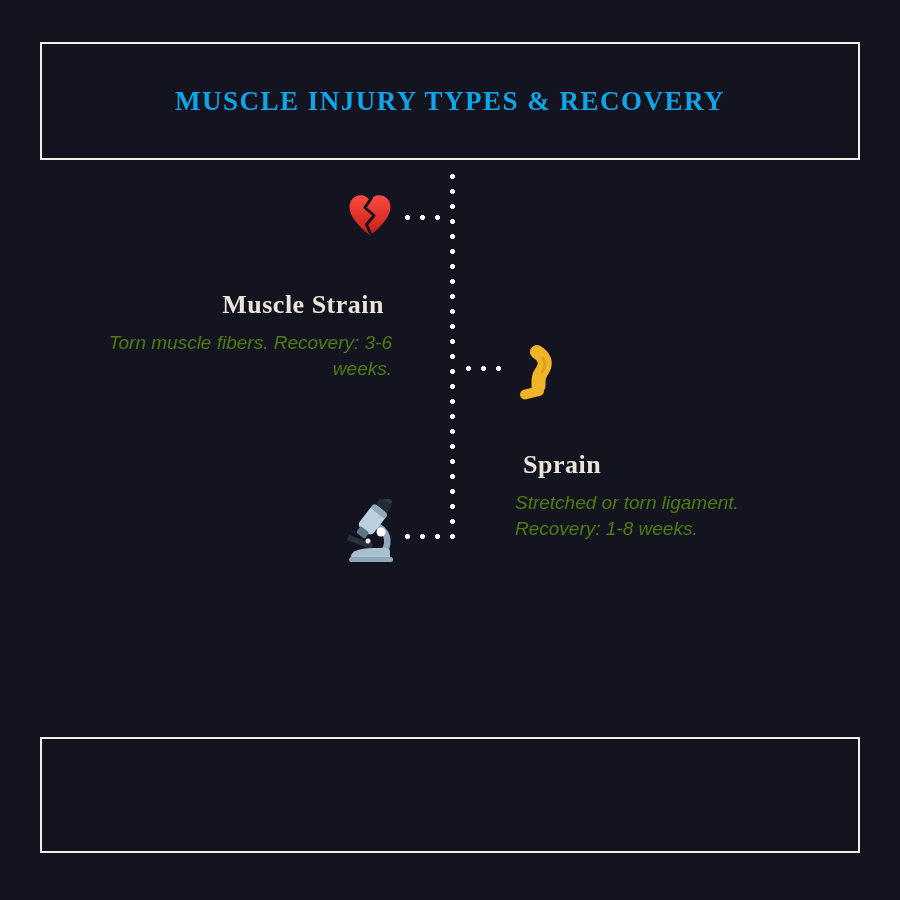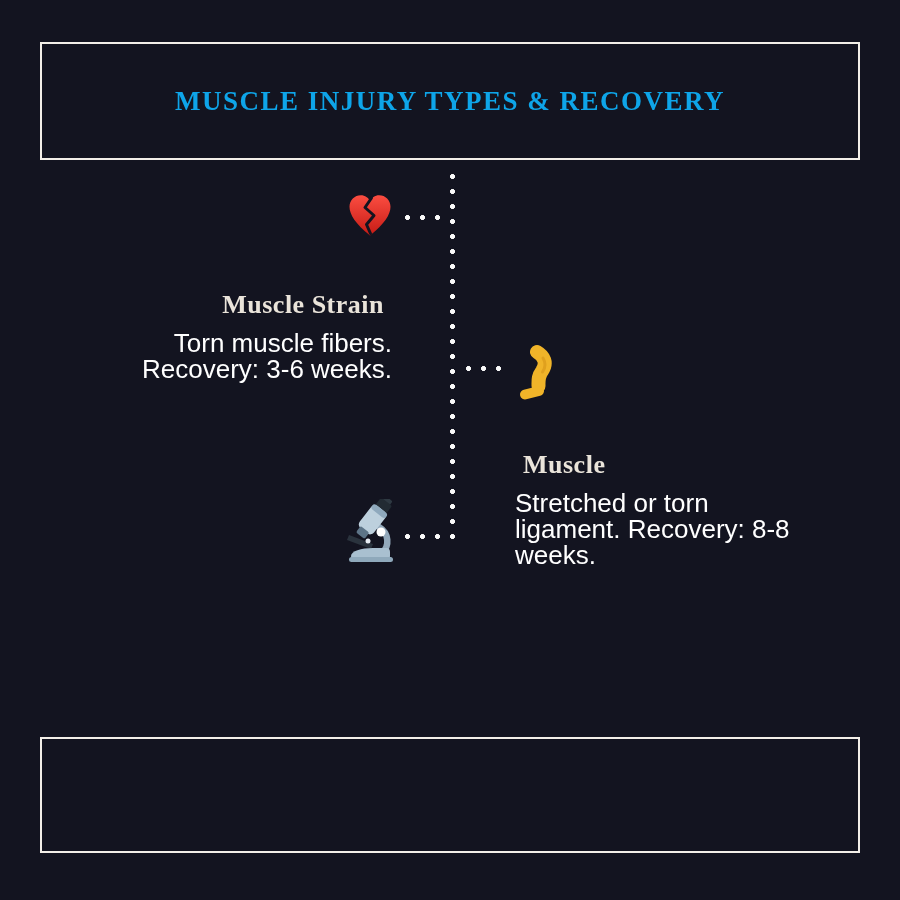--- a/index.html
+++ b/index.html
@@ -60,24 +60,25 @@
   .entry-heading {
     font-family: "Liberation Serif", "DejaVu Serif", serif;
     font-weight: 600;
     font-size: 26px;
     letter-spacing: 0.5px;
     color: #eae4da;
     margin: 8px;
     line-height: 34px;
   }
   .entry-desc {
-    font-size: 26px;
+    font-size: 19px;
     line-height: 26px;
-    color: #ffffff;
+    color: #4d7c0f;
     margin: 5px 0 0 0;
+    font-style: italic;
   }
   .entry-strain { right: 508px; top: 280px; width: 340px; text-align: right; }
   .entry-sprain { left: 515px; top: 440px; width: 290px; text-align: left; }
   .entry-doms   { right: 508px; top: 601px; width: 312px; text-align: right; }
 </style>
 </head>
 <body>
 
 <div class="canvas">
 
@@ -108,22 +109,22 @@
   </div>
 
   <div class="icon icon-leg">
     <svg width="42" height="58" viewBox="0 0 42 58">
       <path d="M21 8 C28 12 31.5 19 26 27 C22 32.5 22.5 36 22.5 42" fill="none" stroke="#f0b429" stroke-width="14" stroke-linecap="round"></path>
       <path d="M23 47 L9 50.5" fill="none" stroke="#f0b429" stroke-width="10" stroke-linecap="round"></path>
       <path d="M27 14 C30 19 30 23 26.5 28" fill="none" stroke="#d69518" stroke-width="3" stroke-linecap="round" opacity="0.6"></path>
     </svg>
   </div>
   <div class="entry entry-sprain">
-    <h2 class="entry-heading">Muscle</h2>
-    <p class="entry-desc">Stretched or torn ligament. Recovery: 8-8 weeks.</p>
+    <h2 class="entry-heading">Sprain</h2>
+    <p class="entry-desc">Stretched or torn ligament. Recovery: 1-8 weeks.</p>
   </div>
 
   <div class="icon icon-microscope">
     <svg width="54" height="64" viewBox="0 0 54 64">
       <path d="M6 36 L30 45 L28 50 L4 41 Z" fill="#2a333d"></path>
       <path d="M36 28 C46 34 47 47 39 54 L28 54" fill="none" stroke="#93a9bb" stroke-width="6.5" stroke-linecap="round"></path>
       <g transform="rotate(38 27 24)">
         <rect x="22.5" y="-7" width="9" height="6" rx="1.5" fill="#2e3942"></rect>
         <rect x="20" y="-3" width="14" height="10" rx="2" fill="#222b33"></rect>
         <rect x="18" y="6" width="18" height="28" rx="5" fill="#bdd0dd"></rect>

